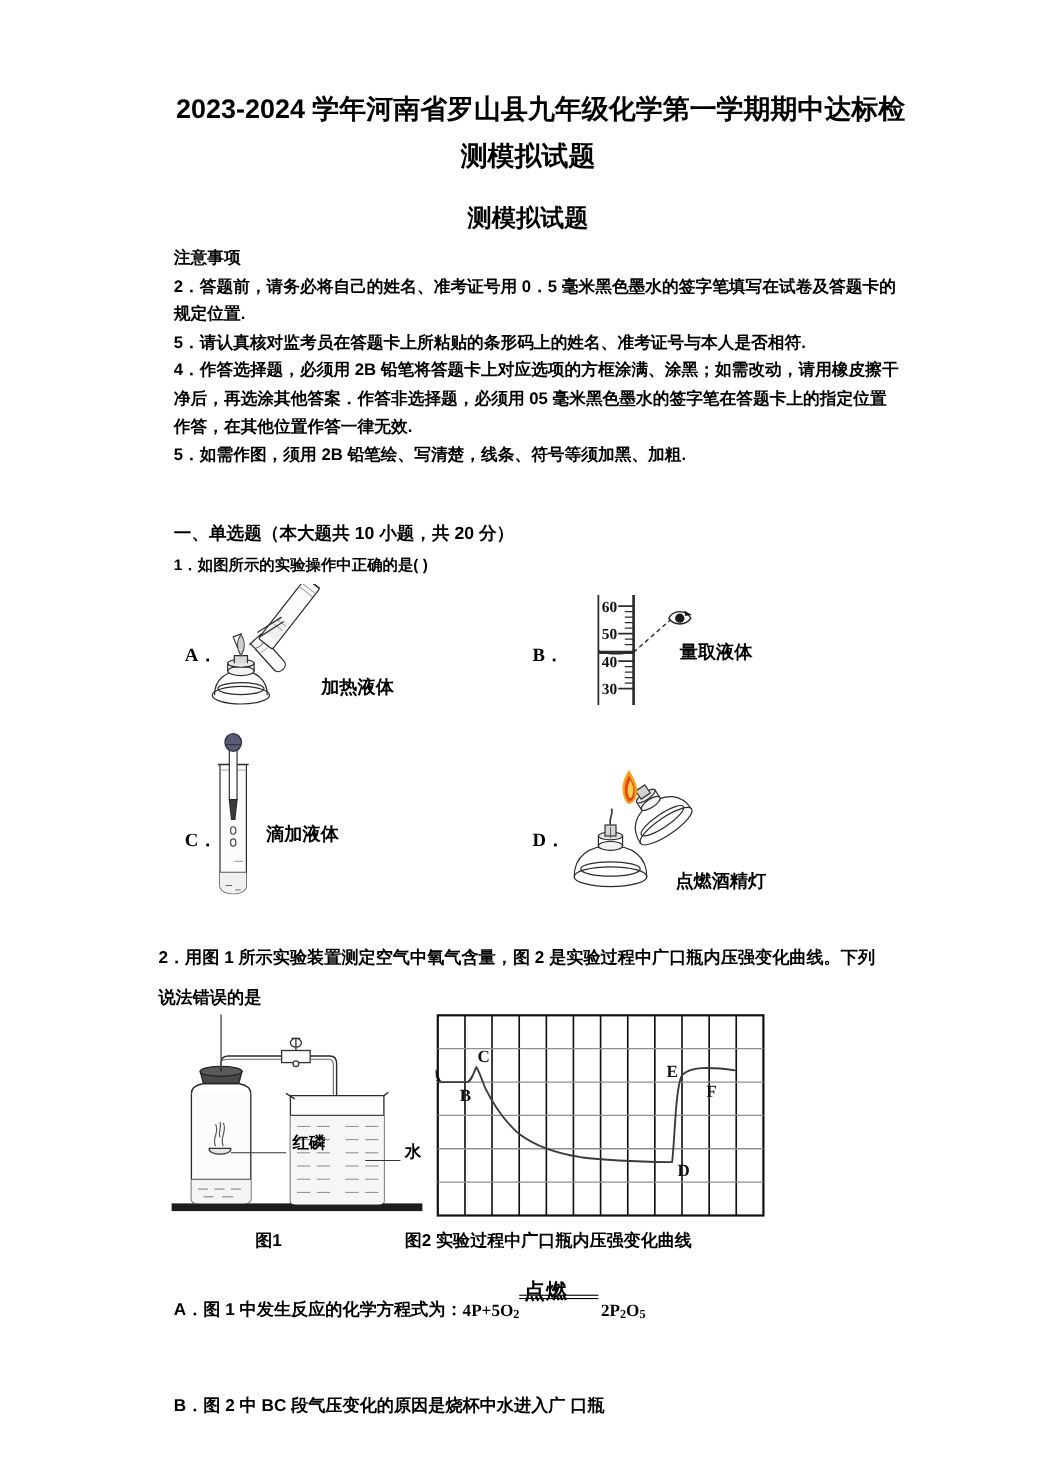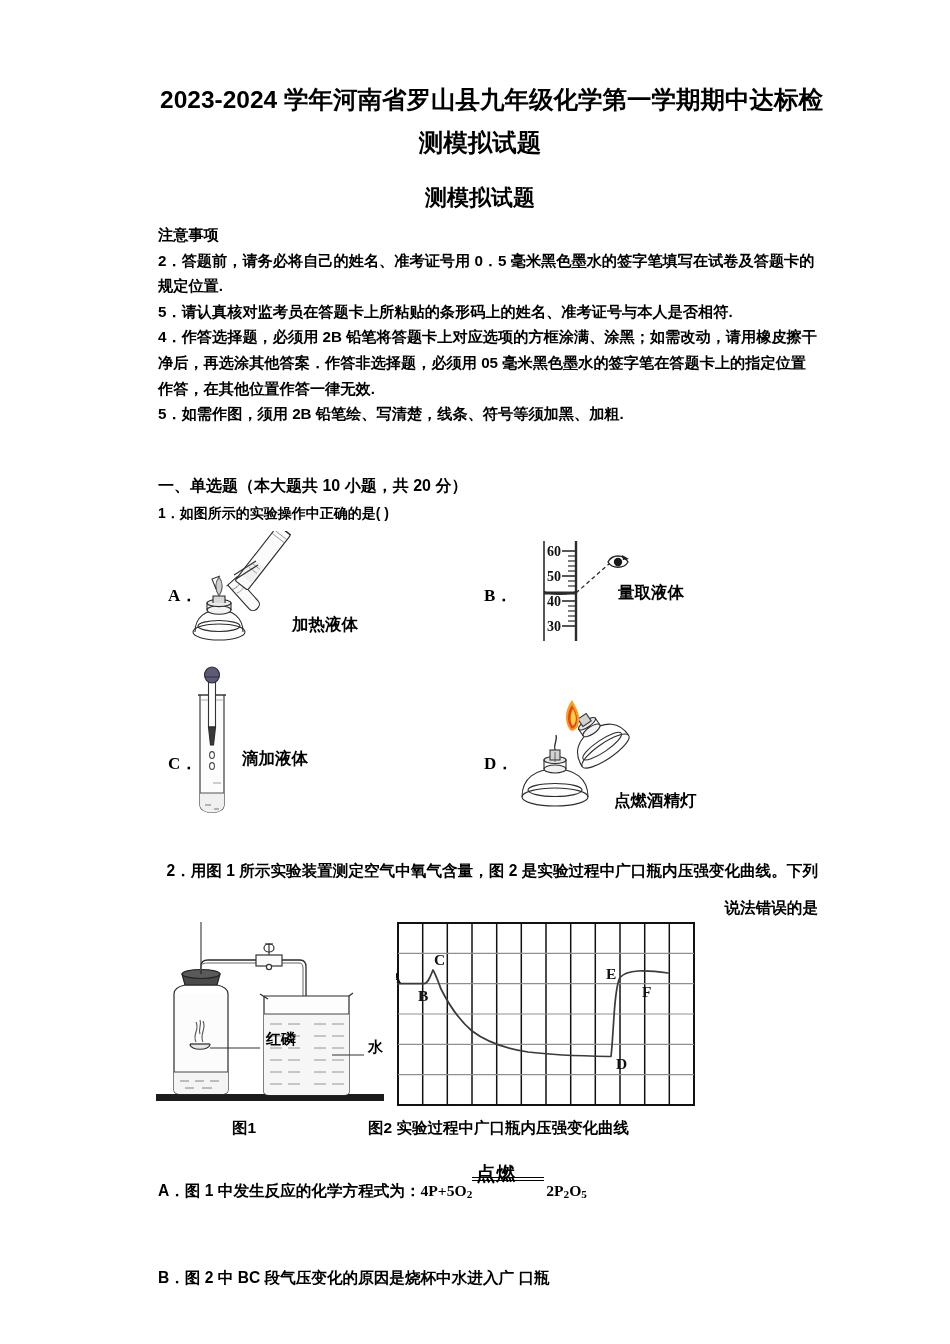--- a/index.html
+++ b/index.html
@@ -102,28 +102,27 @@
     position: absolute;
     font-family: "Liberation Sans", "DejaVu Sans", sans-serif;
     font-weight: bold;
     font-size: 16.5px;
     white-space: nowrap;
   }
 
   
   .q2-stem {
     position: absolute;
-    left: 158px;
+    left: 144px;
     top: 852px;
     width: 660px;
     font-family: "Liberation Sans", "DejaVu Sans", sans-serif;
     font-weight: bold;
     font-size: 15.6px;
     line-height: 37px;
-    text-align: right;
   }
   .fig-caption {
     position: absolute;
     font-family: "Liberation Sans", "DejaVu Sans", sans-serif;
     font-weight: bold;
     font-size: 15.5px;
     white-space: nowrap;
   }
   .q2-opt {
     position: absolute;

